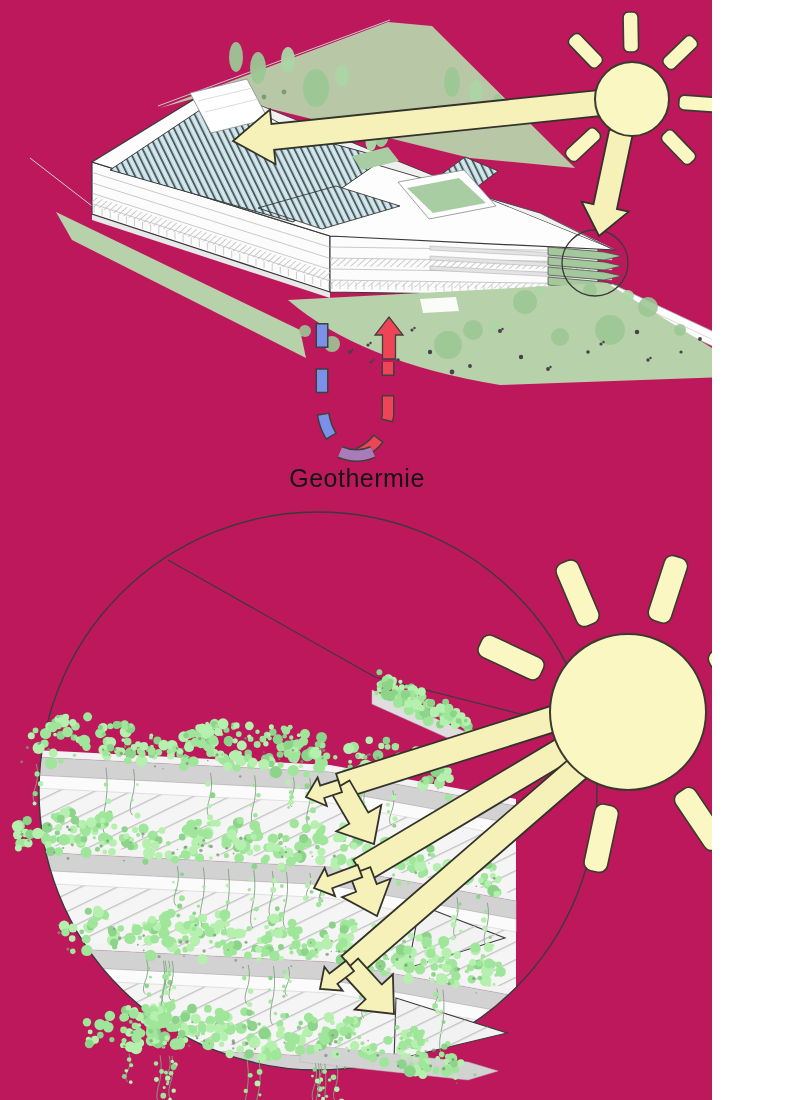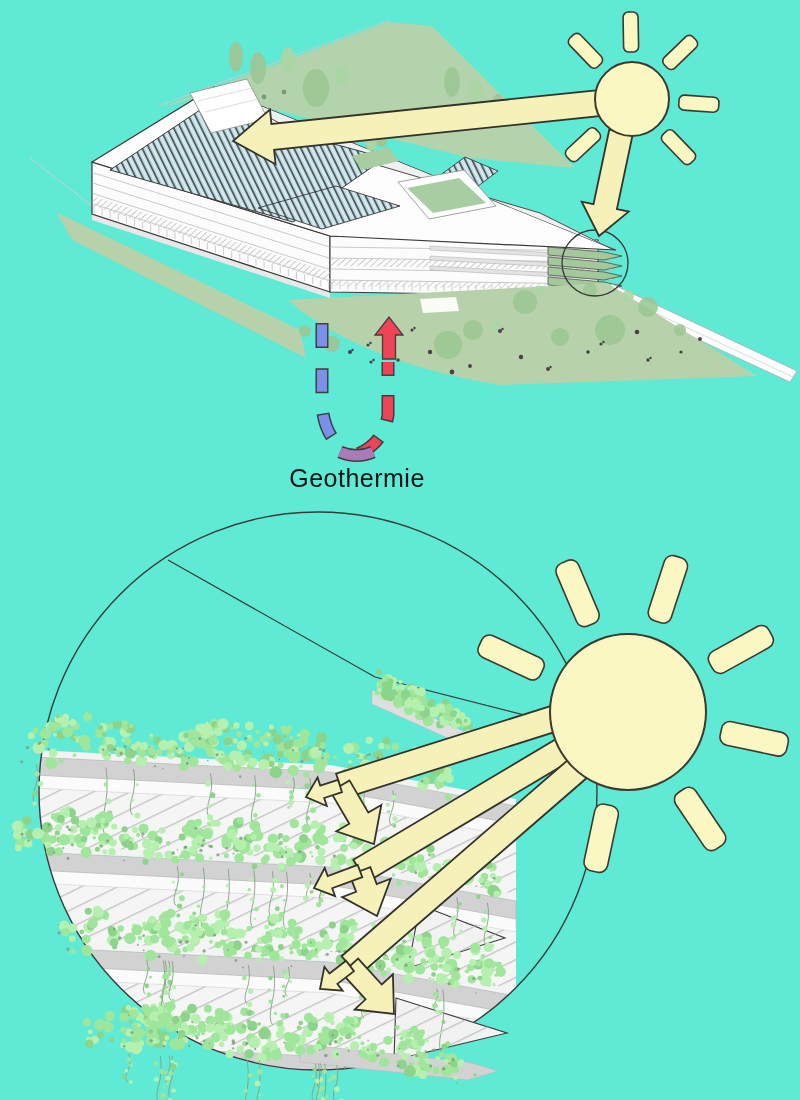--- a/index.html
+++ b/index.html
@@ -1,17 +1,17 @@
 <!DOCTYPE html>
 <html><head>
 <meta charset="utf-8">
 <style>
   html,body{margin:0;padding:0;background:#fff;}
   body{font-family:"Liberation Sans",sans-serif;}
-  #stage{width:800px;height:1100px;position:relative;overflow:hidden;background:#5eead4;}
+  #stage{width:712px;height:1100px;position:relative;overflow:hidden;background:#be185d;}
   svg text{font-family:"Liberation Sans",sans-serif;}
   .geo-label{font-size:25px;fill:#141414;letter-spacing:.5px;}
   .edge-label{font-size:23px;fill:#222;}
 </style>
 </head>
 <body>
 
 <div id="stage">
 <svg id="scene" width="800" height="1100" viewBox="0 0 800 1100" xmlns="http://www.w3.org/2000/svg">
   <defs>

